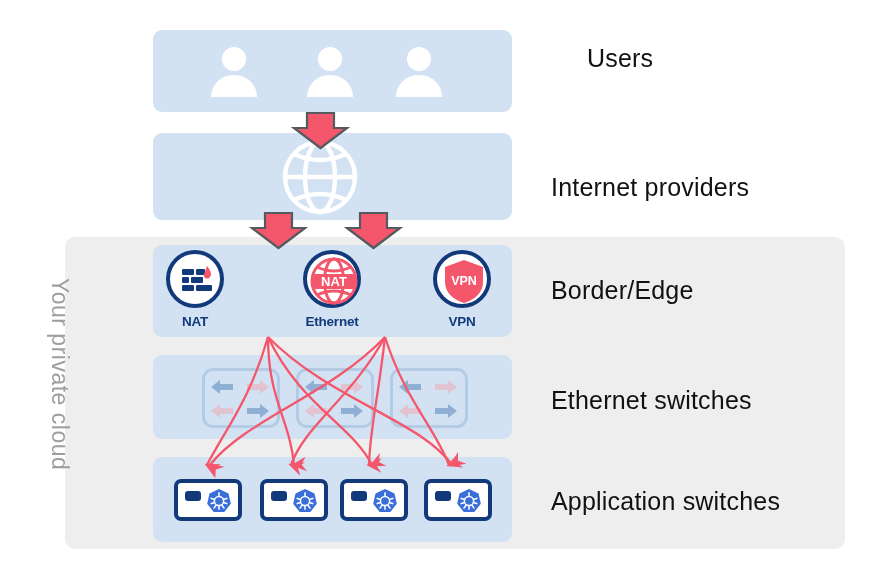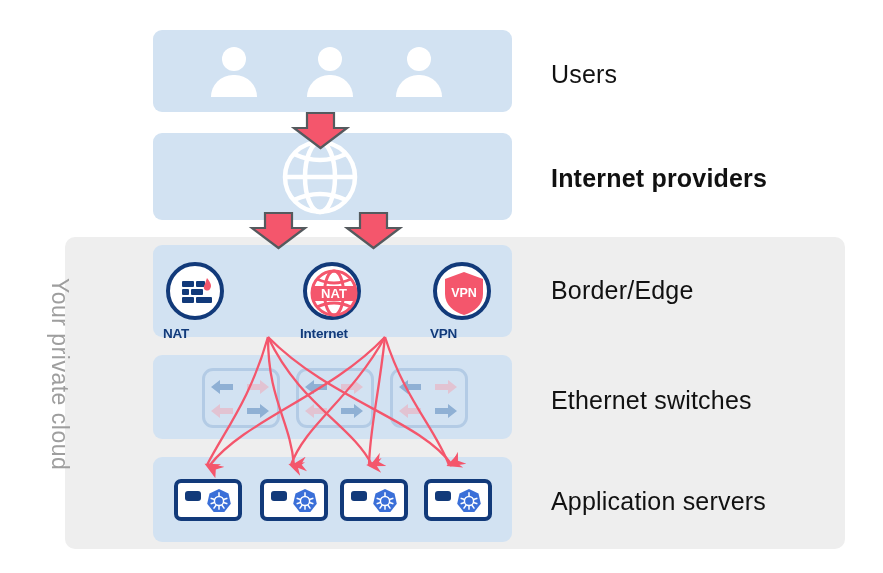--- a/index.html
+++ b/index.html
@@ -32,39 +32,39 @@
   .tier-edge{top:245px;height:92px;}
   .tier-switch{top:355px;height:84px;}
   .tier-servers{top:457px;height:85px;}
 
   
   .row-label{
     position:absolute;left:551px;
     font-size:25px;color:#111111;white-space:nowrap;
     letter-spacing:.2px;
   }
-  .lb-users{top:60px;}
-  .lb-isp{top:164px;font-weight:bold;}
+  .lb-users{top:44px;margin-left:36px;}
+  .lb-isp{top:173px;}
   .lb-edge{top:276px;}
   .lb-switch{top:386px;}
   .lb-servers{top:487px;}
 
   
   .user{position:absolute;width:46px;height:52px;top:47px;}
   .user .head{
     position:absolute;left:11px;top:0;width:24px;height:24px;
     background:#ffffff;border-radius:50%;
   }
   .user .body{
     position:absolute;left:0;top:28px;width:46px;height:22px;
     background:#ffffff;border-radius:23px 23px 0 0;
   }
 
   
-  .edge-node{position:absolute;top:262px;width:64px;}
+  .edge-node{position:absolute;top:250px;width:64px;text-align:center;}
   .edge-circle{
     width:58px;height:58px;border-radius:50%;
     background:#ffffff;border:4px solid #123a7a;
     box-sizing:border-box;margin:0 auto;position:relative;
   }
   .edge-name{
     margin-top:6px;font-size:13.5px;font-weight:bold;color:#123a7a;
     letter-spacing:-.2px;
   }
 
@@ -160,21 +160,21 @@
           <circle cx="26" cy="26" r="22"></circle>
           <ellipse cx="26" cy="26" rx="9.5" ry="22"></ellipse>
           <line x1="4" y1="26" x2="48" y2="26"></line>
           <path d="M9 12 Q26 20 43 12"></path>
           <path d="M9 40 Q26 32 43 40"></path>
         </g>
         <rect x="4" y="19" width="44" height="15" rx="2" fill="#f4566c"></rect>
         <text x="26" y="31" text-anchor="middle" fill="#ffffff" font-family="Liberation Sans, sans-serif" font-size="13" font-weight="bold">NAT</text>
       </svg>
     </div>
-    <div class="edge-name">Internet</div>
+    <div class="edge-name">Ethernet</div>
   </div>
 
 
   <div class="edge-node" style="left:430px">
     <div class="edge-circle">
       <svg width="52" height="52" viewBox="0 0 52 52" style="position:absolute;left:1px;top:1px">
         <path d="M26 5 L45 12 L45 27 C45 38 36 45 26 48 C16 45 7 38 7 27 L7 12 Z" fill="#f4566c"></path>
         <text x="26" y="30" text-anchor="middle" fill="#ffffff" font-family="Liberation Sans, sans-serif" font-size="12.5" font-weight="bold">VPN</text>
       </svg>
     </div>
@@ -298,15 +298,15 @@
         <line x1="8.6" y1="21.6" x2="11.2" y2="18"></line>
         <line x1="19.4" y1="21.6" x2="16.8" y2="18"></line>
       </g>
     </svg>
   </div>
 
   <div class="row-label lb-users">Users</div>
   <div class="row-label lb-isp">Internet providers</div>
   <div class="row-label lb-edge">Border/Edge</div>
   <div class="row-label lb-switch">Ethernet switches</div>
-  <div class="row-label lb-servers">Application servers</div>
+  <div class="row-label lb-servers">Application switches</div>
 
 </div>
 
 </body></html>

